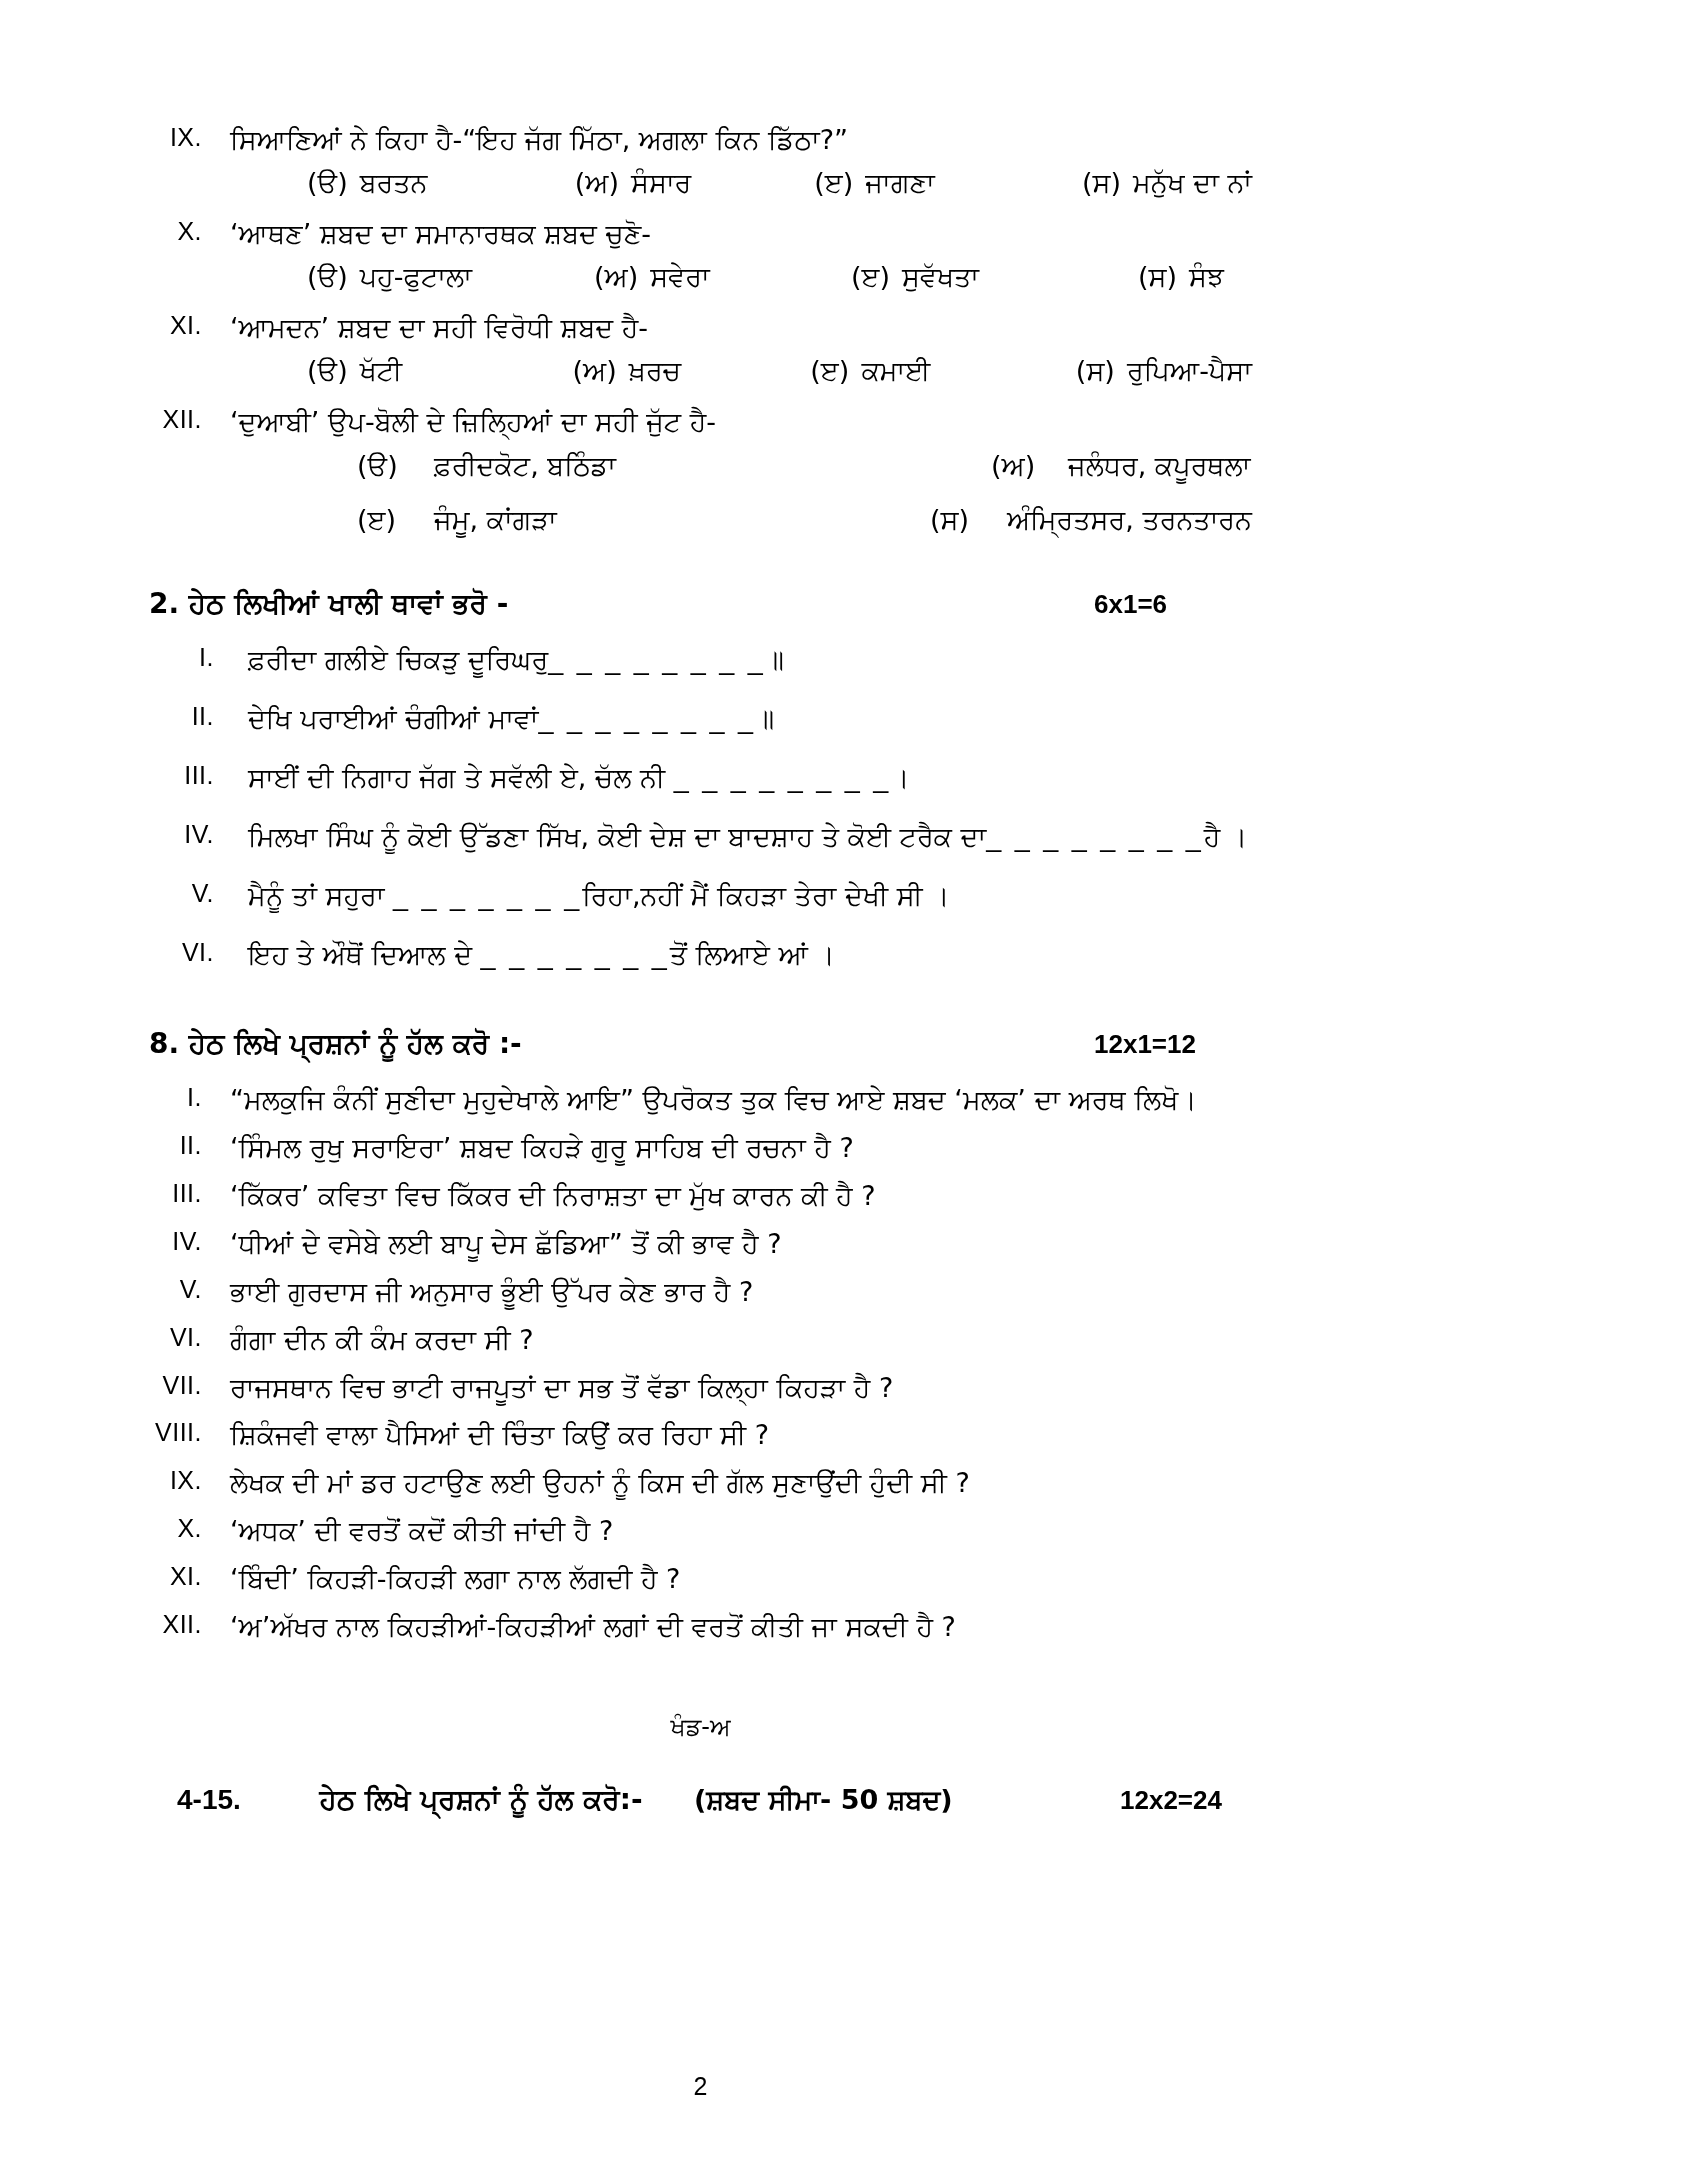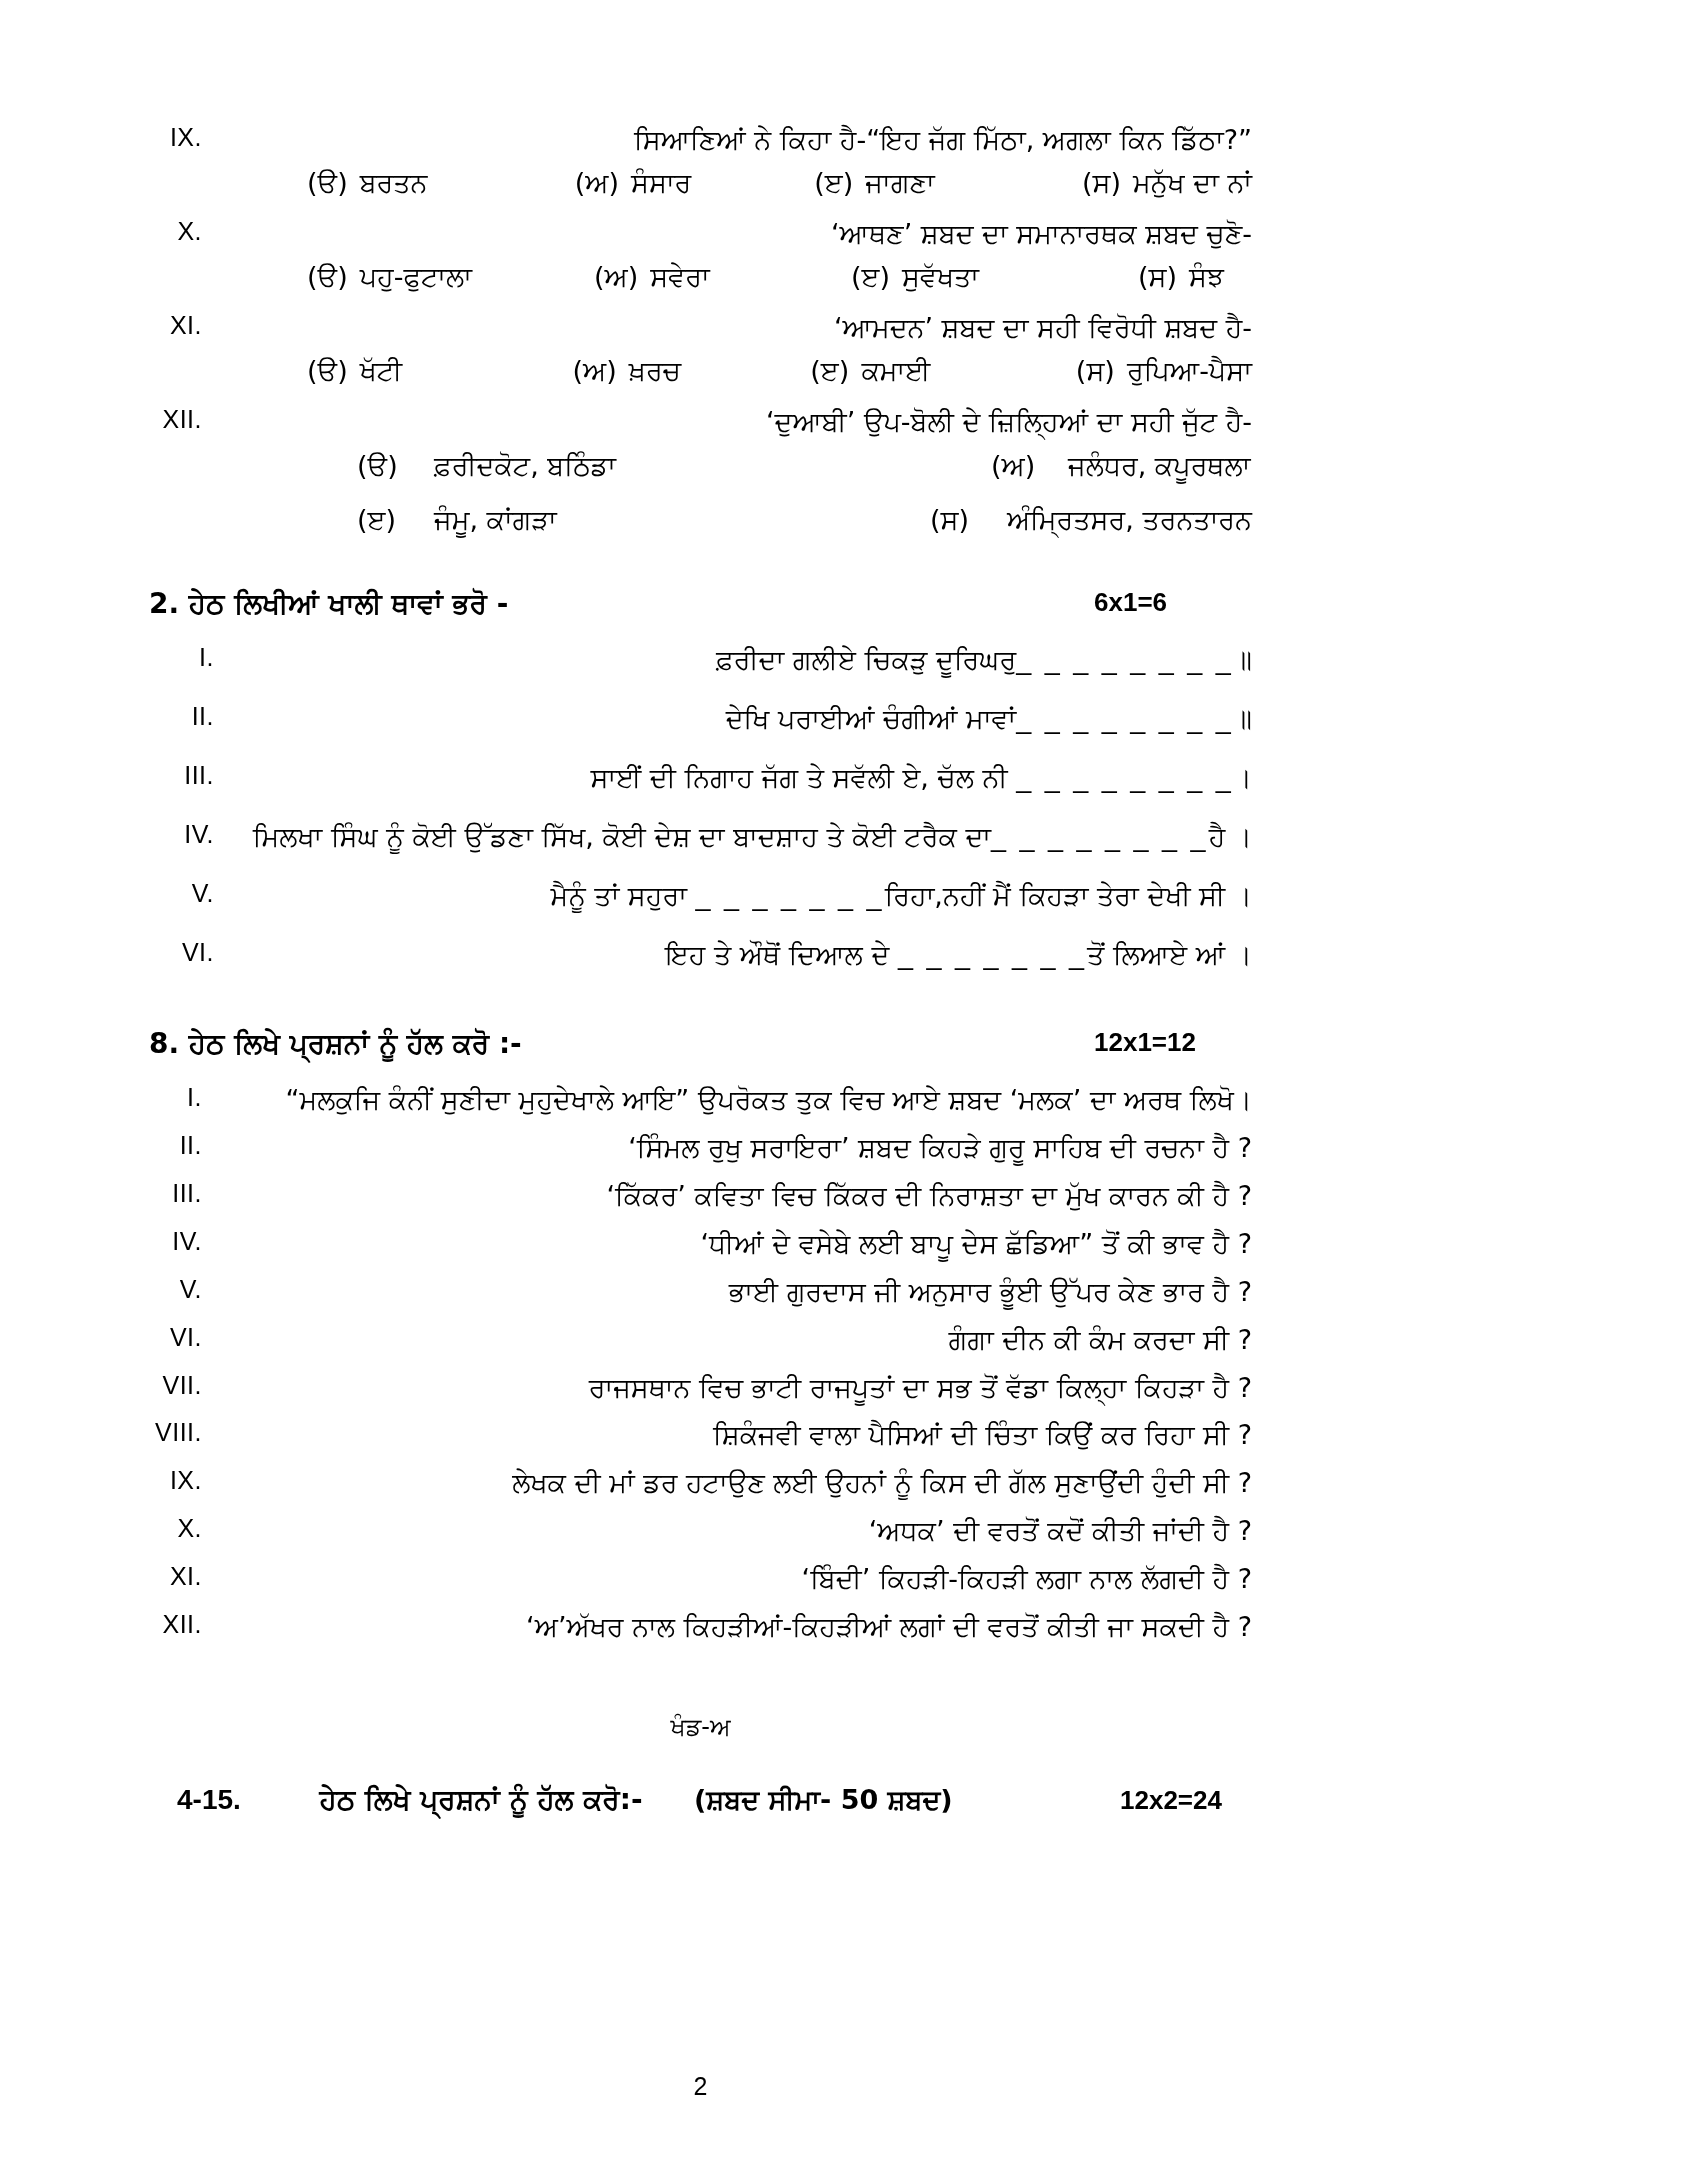--- a/index.html
+++ b/index.html
@@ -40,21 +40,20 @@
     line-height: 1.5;
     font-family: "Liberation Sans", sans-serif;
     letter-spacing: 0.5px;
   }
   .q-text {
     flex: 1 1 auto;
     font-size: 27px;
     line-height: 1.55;
     font-family: "DejaVu Sans", sans-serif;
     font-weight: 500;
-    text-align: right;
   }
 
   
   .opts {
     display: flex;
     align-items: flex-start;
     margin: 2px 0 14px 0;
     padding-left: 158px;
   }
   .opt {
@@ -94,21 +93,21 @@
   .opts-grid .cell .lbl {
     width: 77px;
     flex: 0 0 77px;
   }
   .cell-left { width: 634px; }
   .cell-right { width: auto; }
 
   
   .section-head {
     display: flex;
-    align-items: flex-start;
+    align-items: center;
     margin-top: 51px;
     margin-bottom: 18px;
   }
   .section-title {
     font-size: 28px;
     font-weight: bold;
     font-family: "DejaVu Sans", sans-serif;
     flex: 1 1 auto;
   }
   .section-marks {

